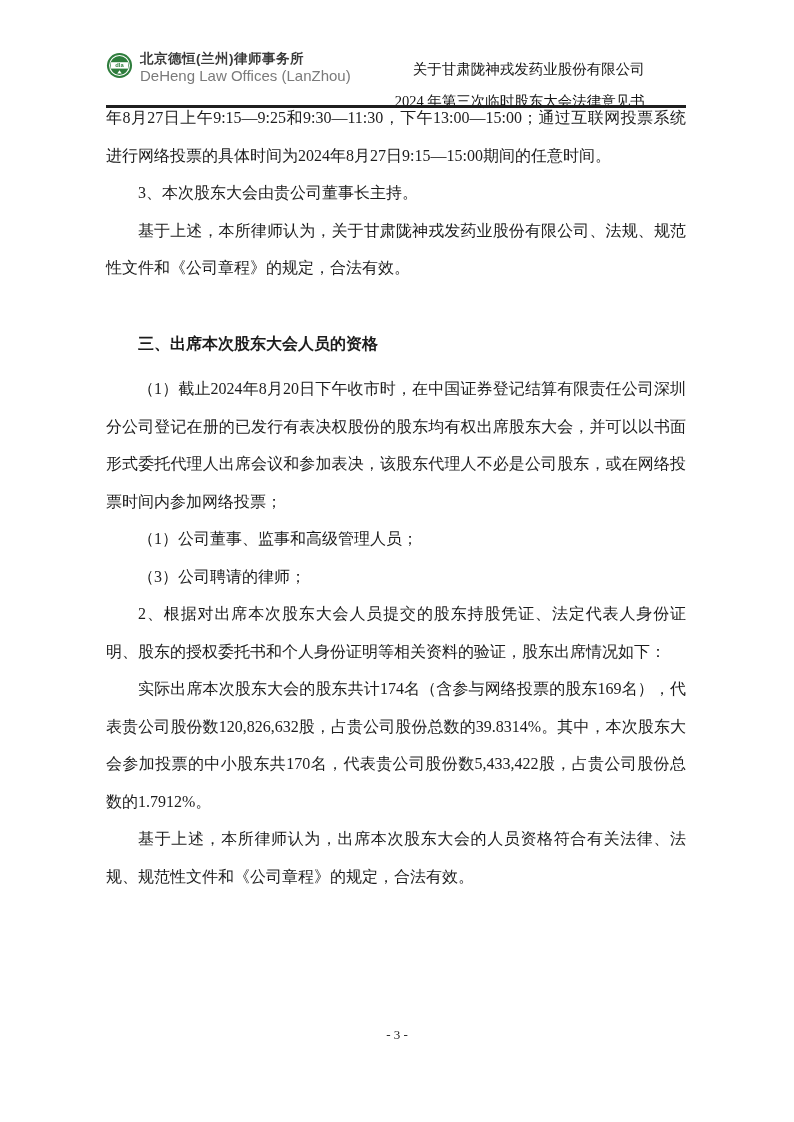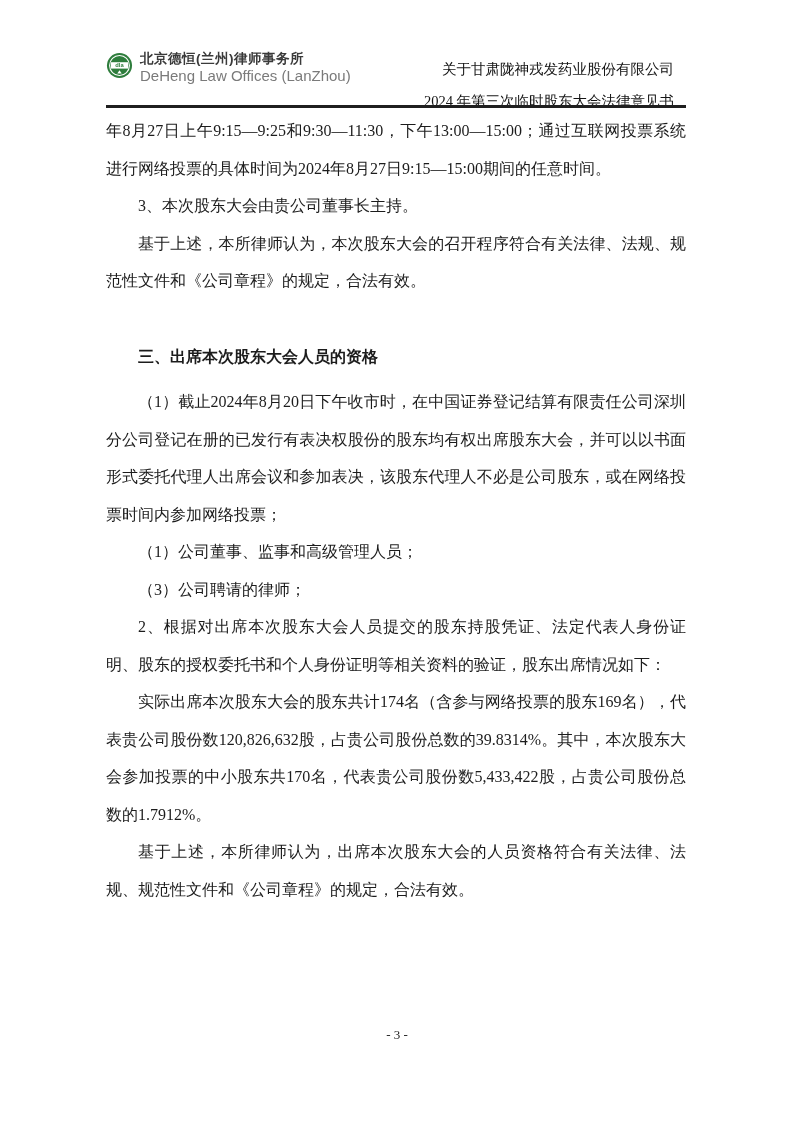--- a/index.html
+++ b/index.html
@@ -12,21 +12,21 @@
     color: #1c1c1c;
     overflow: hidden;
     margin: 0 auto;
   }
   .header {
     position: absolute;
     top: 51px;
     left: 106px;
     right: 120px;
     display: flex;
-    justify-content: space-between;
+    justify-content: flex-start;
     align-items: flex-start;
   }
   .header-left {
     display: flex;
     align-items: flex-start;
     gap: 7px;
     font-family: "Liberation Sans", "DejaVu Sans", sans-serif;
   }
   .logo-wrap { width: 27px; height: 27px; flex: 0 0 auto; margin-top: 1px; }
   .logo-wrap svg { width: 27px; height: 27px; display: block; }
@@ -53,21 +53,21 @@
   }
   .header-rule {
     position: absolute;
     top: 105px;
     left: 106px;
     right: 108px;
     border-top: 3px solid #1f1f1f;
   }
   .doc-body {
     position: absolute;
-    top: 112px;
+    top: 99px;
     left: 106px;
     right: 108px;
     font-size: 16px;
     line-height: 37.5px;
     text-align: justify;
   }
   .para { margin: 0; text-indent: 2em; }
   .para.no-indent { text-indent: 0; }
   .section-heading {
     font-family: Liberation Sans, sans-serif;
@@ -114,21 +114,21 @@
       <div>关于甘肃陇神戎发药业股份有限公司</div>
       <div>2024 年第三次临时股东大会法律意见书</div>
     </div>
   </div>
 
   <div class="header-rule"></div>
 
   <div class="doc-body">
     <p class="para no-indent">年8月27日上午9:15—9:25和9:30—11:30，下午13:00—15:00；通过互联网投票系统进行网络投票的具体时间为2024年8月27日9:15—15:00期间的任意时间。</p>
     <p class="para">3、本次股东大会由贵公司董事长主持。</p>
-    <p class="para">基于上述，本所律师认为，本次股东大会的召开程序符合有关法律、法规、规范性文件和《公司章程》的规定，合法有效。</p>
+    <p class="para">基于上述，本所律师认为，关于甘肃陇神戎发药业股份有限公司、法规、规范性文件和《公司章程》的规定，合法有效。</p>
 
     <h2 class="section-heading">三、出席本次股东大会人员的资格</h2>
 
     <p class="para">（1）截止2024年8月20日下午收市时，在中国证券登记结算有限责任公司深圳分公司登记在册的已发行有表决权股份的股东均有权出席股东大会，并可以以书面形式委托代理人出席会议和参加表决，该股东代理人不必是公司股东，或在网络投票时间内参加网络投票；</p>
     <p class="para">（1）公司董事、监事和高级管理人员；</p>
     <p class="para">（3）公司聘请的律师；</p>
     <p class="para">2、根据对出席本次股东大会人员提交的股东持股凭证、法定代表人身份证明、股东的授权委托书和个人身份证明等相关资料的验证，股东出席情况如下：</p>
     <p class="para">实际出席本次股东大会的股东共计174名（含参与网络投票的股东169名），代表贵公司股份数120,826,632股，占贵公司股份总数的39.8314%。其中，本次股东大会参加投票的中小股东共170名，代表贵公司股份数5,433,422股，占贵公司股份总数的1.7912%。</p>
     <p class="para">基于上述，本所律师认为，出席本次股东大会的人员资格符合有关法律、法规、规范性文件和《公司章程》的规定，合法有效。</p>
   </div>

